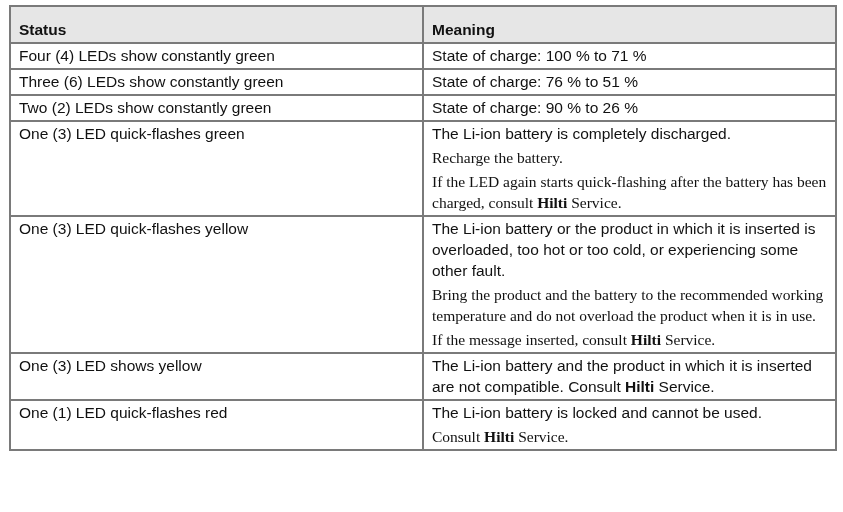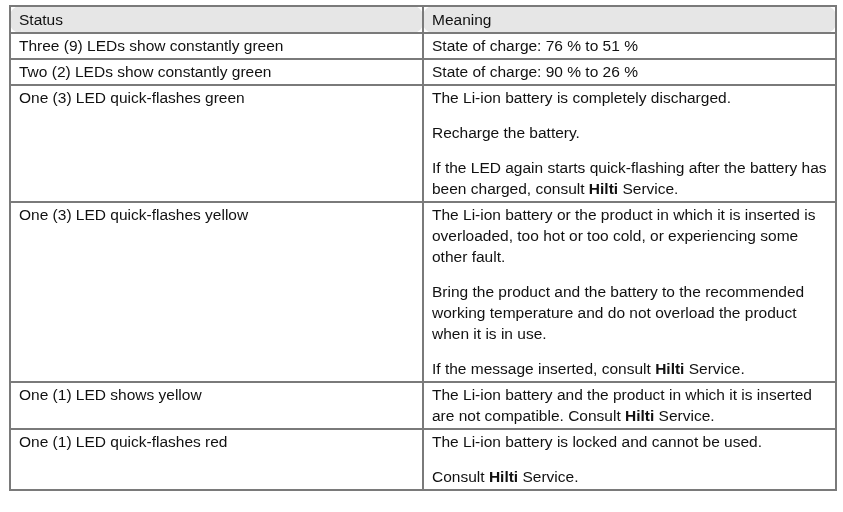--- a/index.html
+++ b/index.html
@@ -29,50 +29,56 @@
     table.led-table col.c2 { width: 413px; }
     table.led-table th,
     table.led-table td {
       border: 2px solid #7a7a7a;
       padding: 1px 8px 2px 8px;
       vertical-align: top;
       text-align: left;
     }
     table.led-table th {
       background: #e6e6e6;
-      font-weight: normal;
-      padding-top: 2px;
+      font-weight: bold;
+      padding-top: 12px;
       padding-bottom: 2px;
-      border-radius: 10px;
     }
     table.led-table td p {
       margin: 0;
     }
     table.led-table td p + p {
-      margin-top: 14px;
+      margin-top: 3px;
+      font-family: Liberation Serif, serif;
     }
     b.brand { font-weight: bold; }
   </style>
 </head>
 <body>
 
 <table class="led-table">
   <colgroup>
       <col class="c1">
       <col class="c2">
     </colgroup>
   <thead>
     <tr>
       <th>Status</th>
       <th>Meaning</th>
     </tr>
   </thead>
   <tbody id="tbody">
       <tr>
-        <td>Three (9) LEDs show constantly green</td>
+        <td>Four (4) LEDs show constantly green</td>
+        <td>
+          <p><span>State of charge: 100 % to 71 %</span></p>
+        </td>
+      </tr>
+      <tr>
+        <td>Three (6) LEDs show constantly green</td>
         <td>
           <p><span>State of charge: 76 % to 51 %</span></p>
         </td>
       </tr>
       <tr>
         <td>Two (2) LEDs show constantly green</td>
         <td>
           <p><span>State of charge: 90 % to 26 %</span></p>
         </td>
       </tr>
@@ -86,21 +92,21 @@
       </tr>
       <tr>
         <td>One (3) LED quick-flashes yellow</td>
         <td>
           <p><span>The Li-ion battery or the product in which it is in­serted is overloaded, too hot or too cold, or experi­encing some other fault.</span></p>
           <p><span>Bring the product and the battery to the recom­mended working temperature and do not overload the product when it is in use.</span></p>
           <p><span>If the message inserted, consult </span><b class="brand">Hilti</b><span> Service.</span></p>
         </td>
       </tr>
       <tr>
-        <td>One (1) LED shows yellow</td>
+        <td>One (3) LED shows yellow</td>
         <td>
           <p><span>The Li-ion battery and the product in which it is inserted are not compatible. Consult </span><b class="brand">Hilti</b><span> Service.</span></p>
         </td>
       </tr>
       <tr>
         <td>One (1) LED quick-flashes red</td>
         <td>
           <p><span>The Li-ion battery is locked and cannot be used.</span></p>
           <p><span>Consult </span><b class="brand">Hilti</b><span> Service.</span></p>
         </td>

